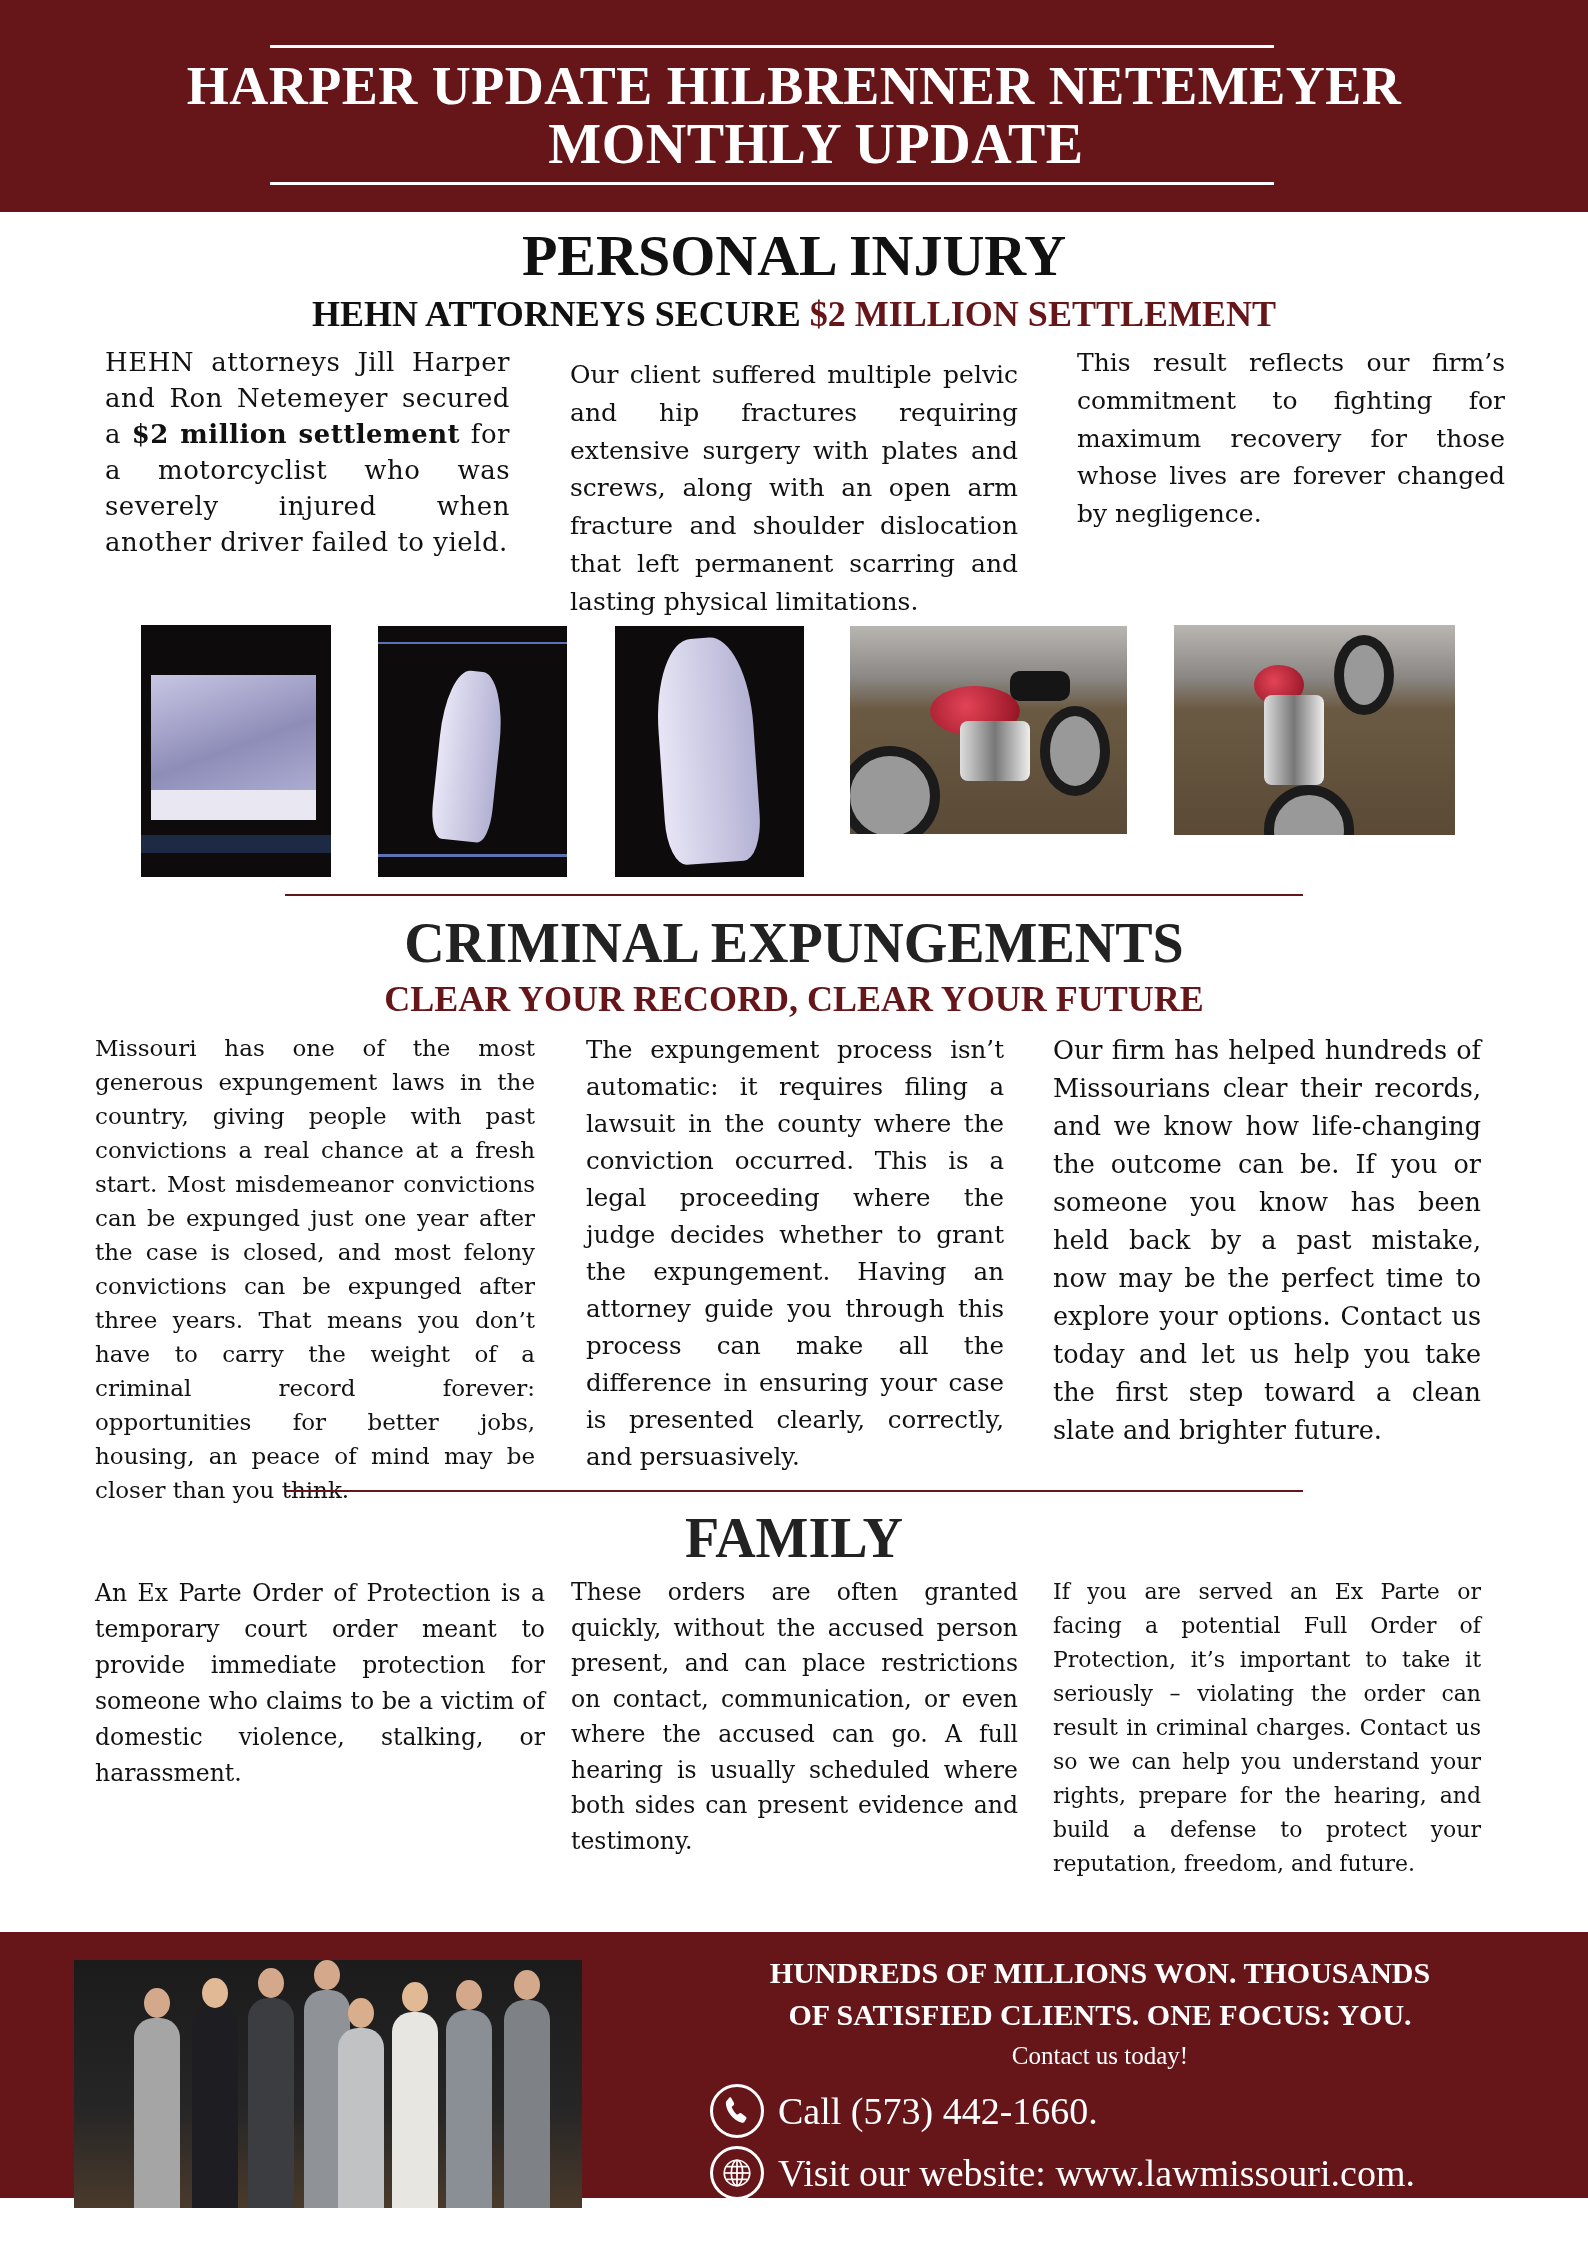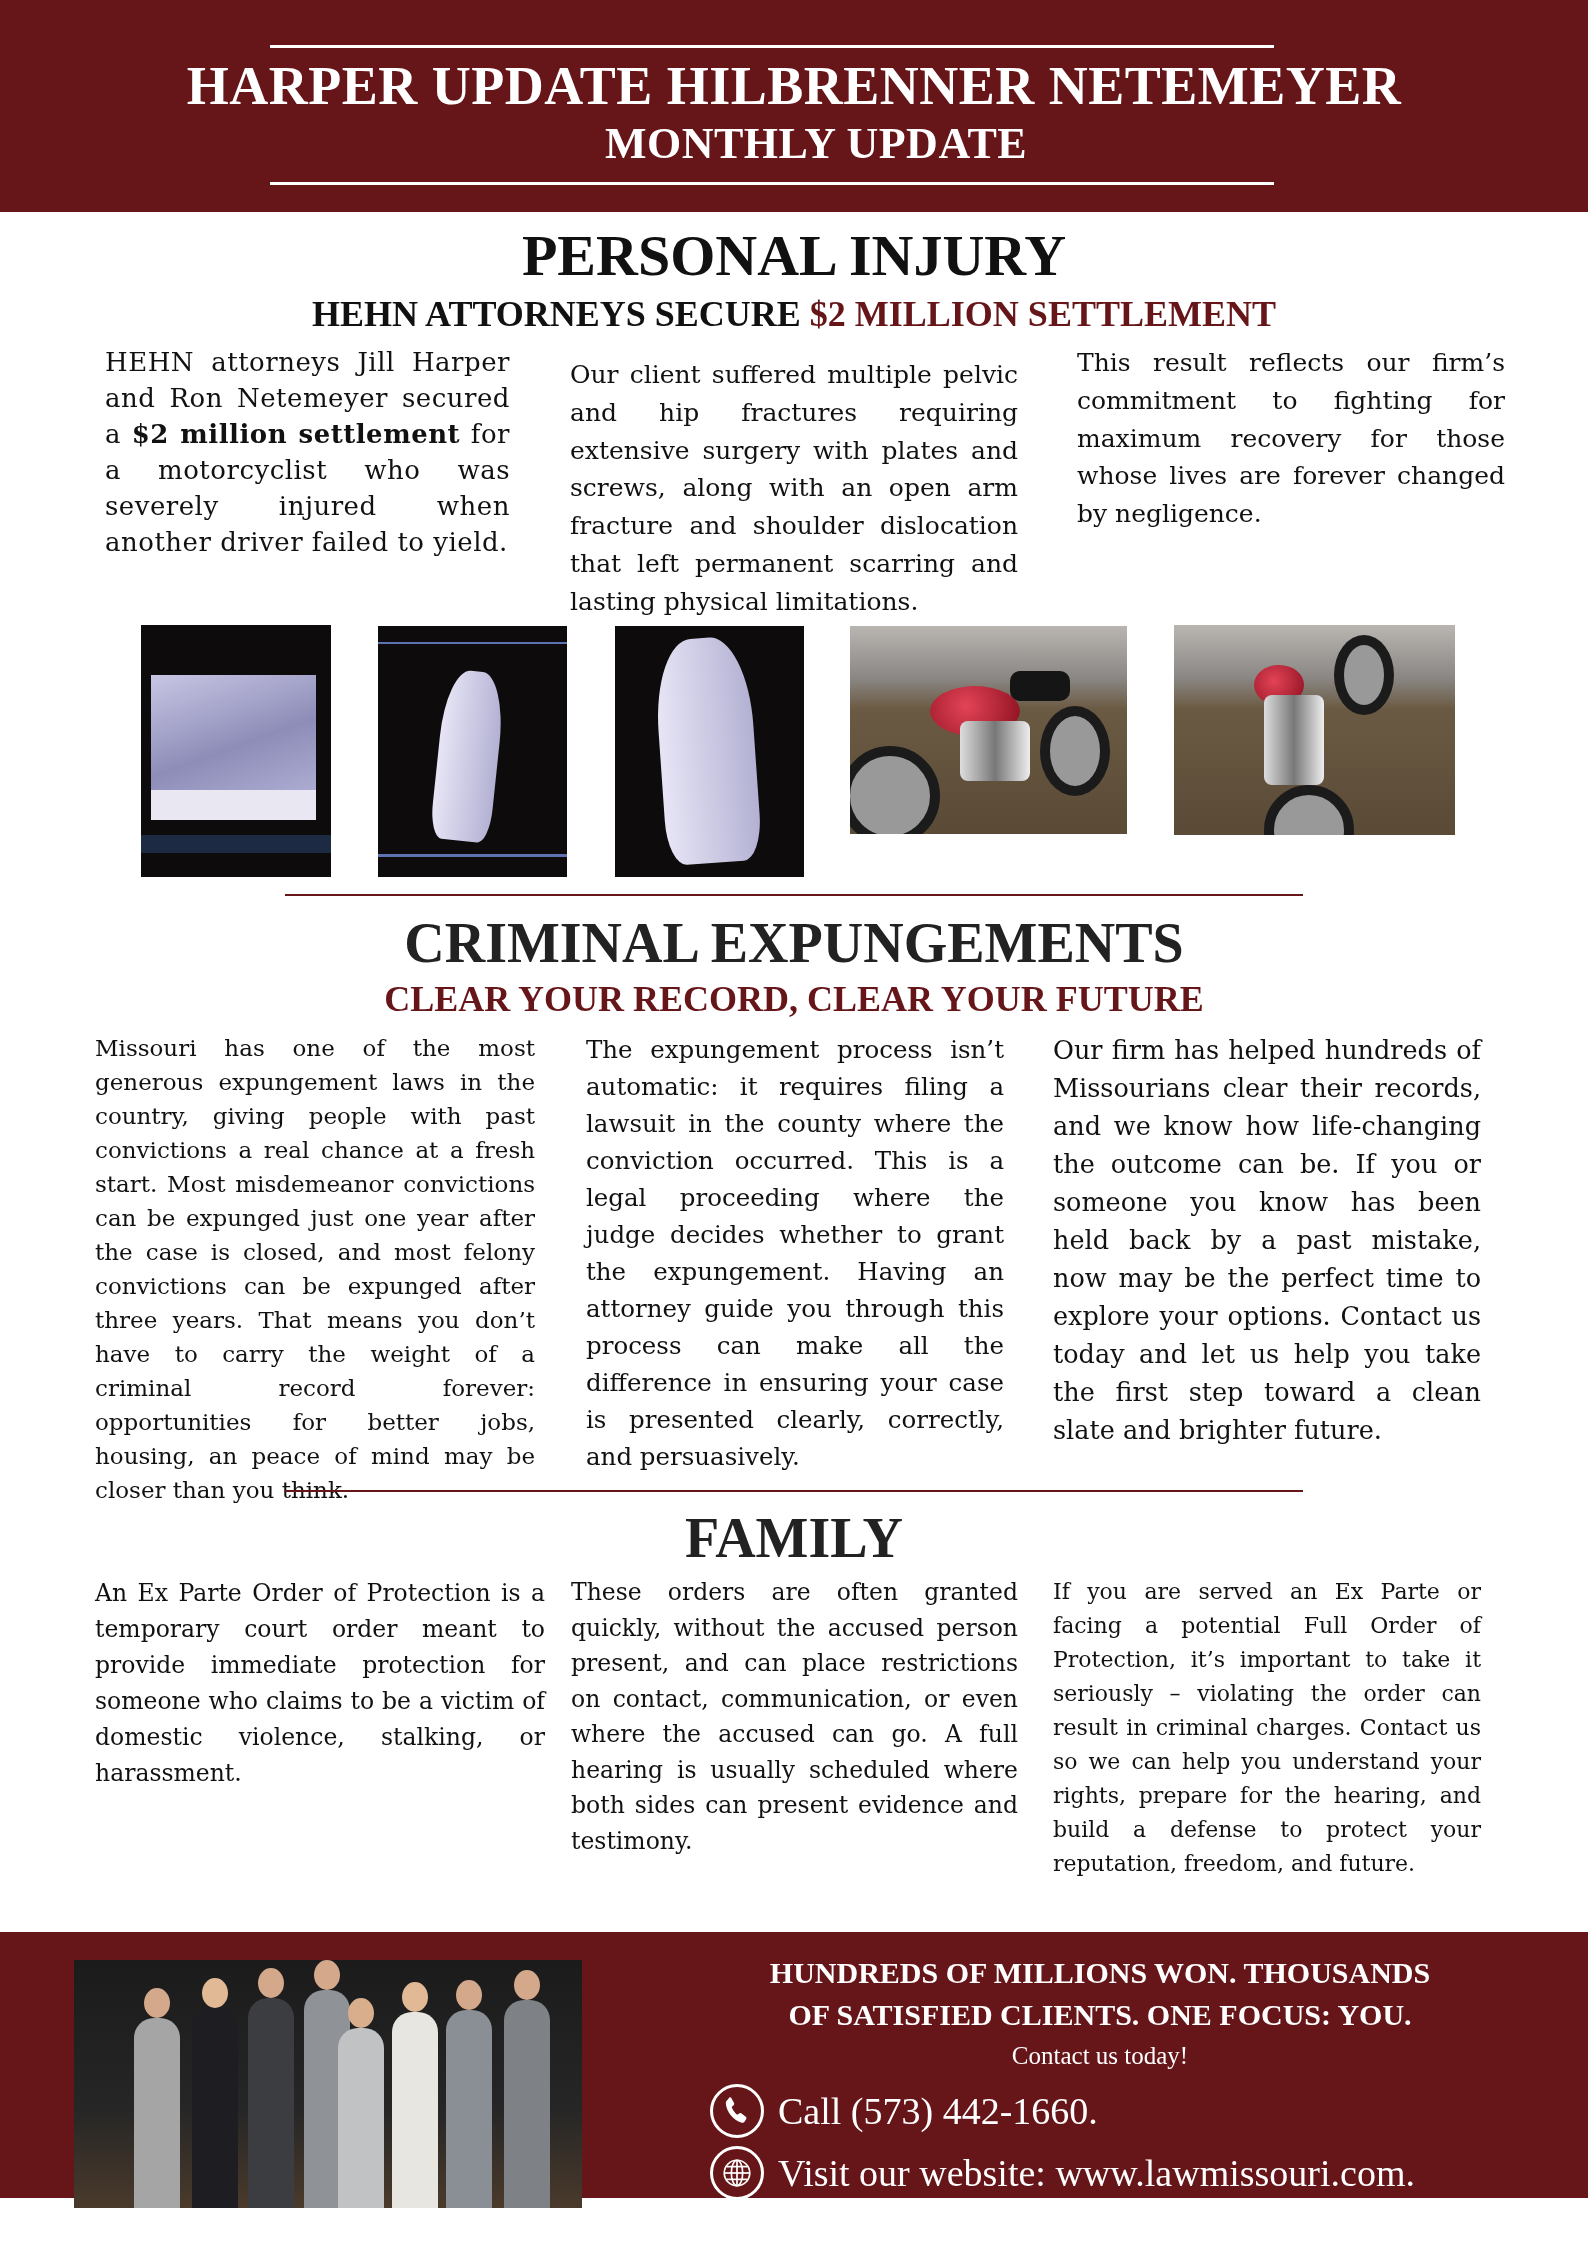--- a/index.html
+++ b/index.html
@@ -7,21 +7,21 @@
   body { position: relative; font-family: "DejaVu Serif", serif; color: #111; }
 
   
   .hdr { position: absolute; left: 0; top: 0; width: 1588px; height: 212px; background: #661518; }
   .hdr .rule { position: absolute; left: 270px; width: 1004px; height: 3px; background: #fff; }
   .hdr .rule.top { top: 45px; }
   .hdr .rule.bot { top: 182px; }
   .hdr h1 { position: absolute; left: 0; width: 100%; text-align: center; color: #fff;
     font-family: "Liberation Serif", serif; font-weight: bold; letter-spacing: 0.5px; }
   .hdr h1.l1 { top: 56px; font-size: 54px; line-height: 60px; }
-  .hdr h1.l2 { top: 113px; font-size: 44px; line-height: 62px; padding-left: 44px; }
+  .hdr h1.l2 { top: 113px; font-size: 56px; line-height: 62px; padding-left: 44px; }
 
   .title { position: absolute; left: 0; width: 100%; text-align: center;
     font-family: "Liberation Serif", serif; font-weight: bold; color: #111; }
   .sub { position: absolute; left: 0; width: 100%; text-align: center;
     font-family: "Liberation Serif", serif; font-weight: bold; }
   .maroon { color: #661518; }
 
   .col { position: absolute; font-family: "DejaVu Serif", serif; text-align: justify; color: #111; }
   .col b { font-weight: bold; }
 

